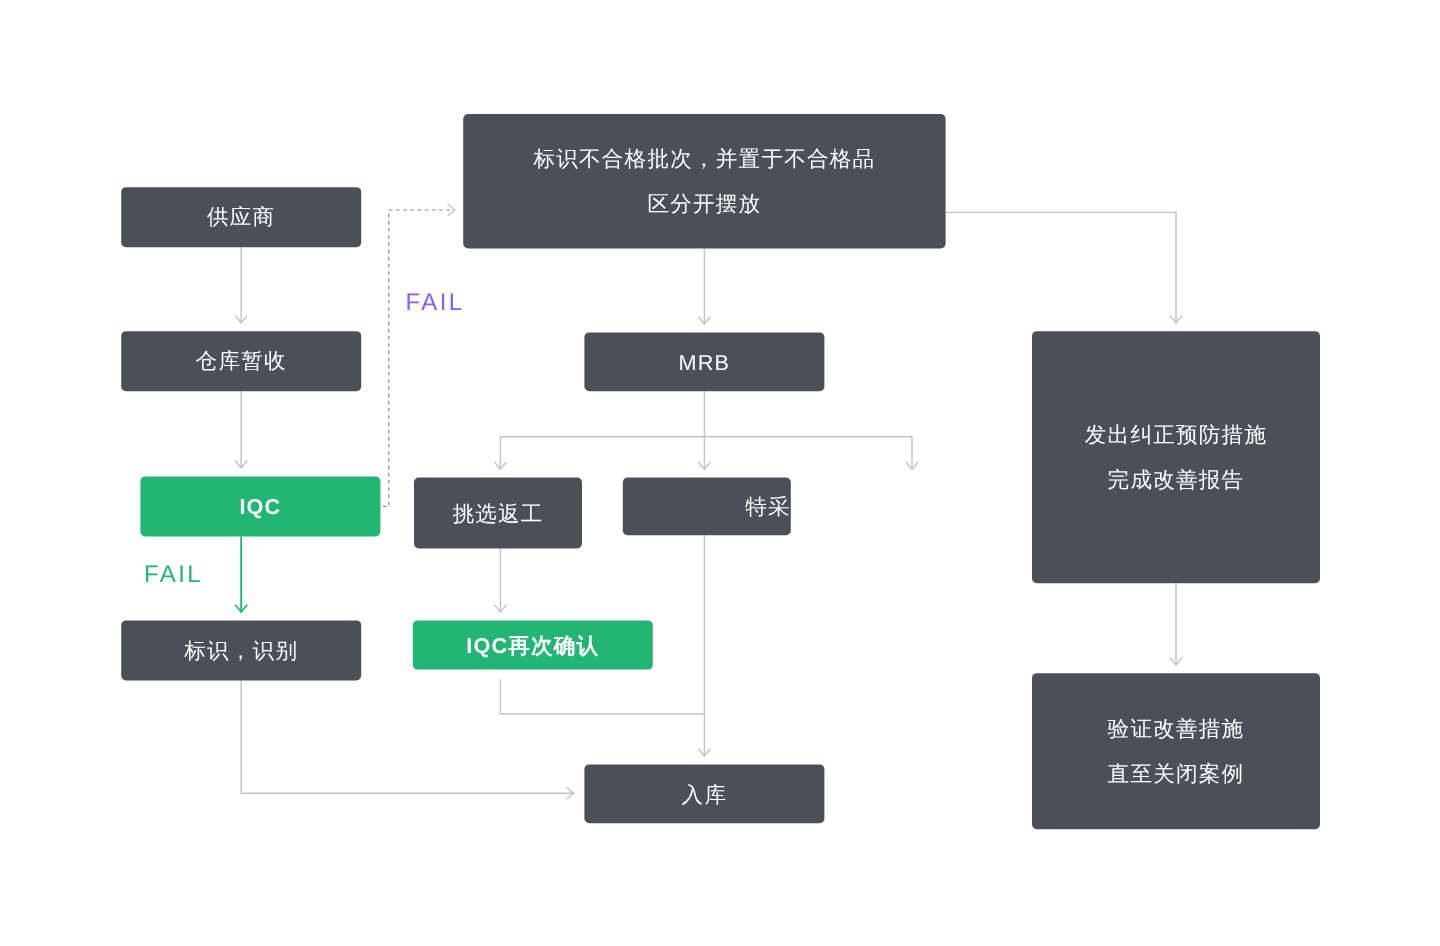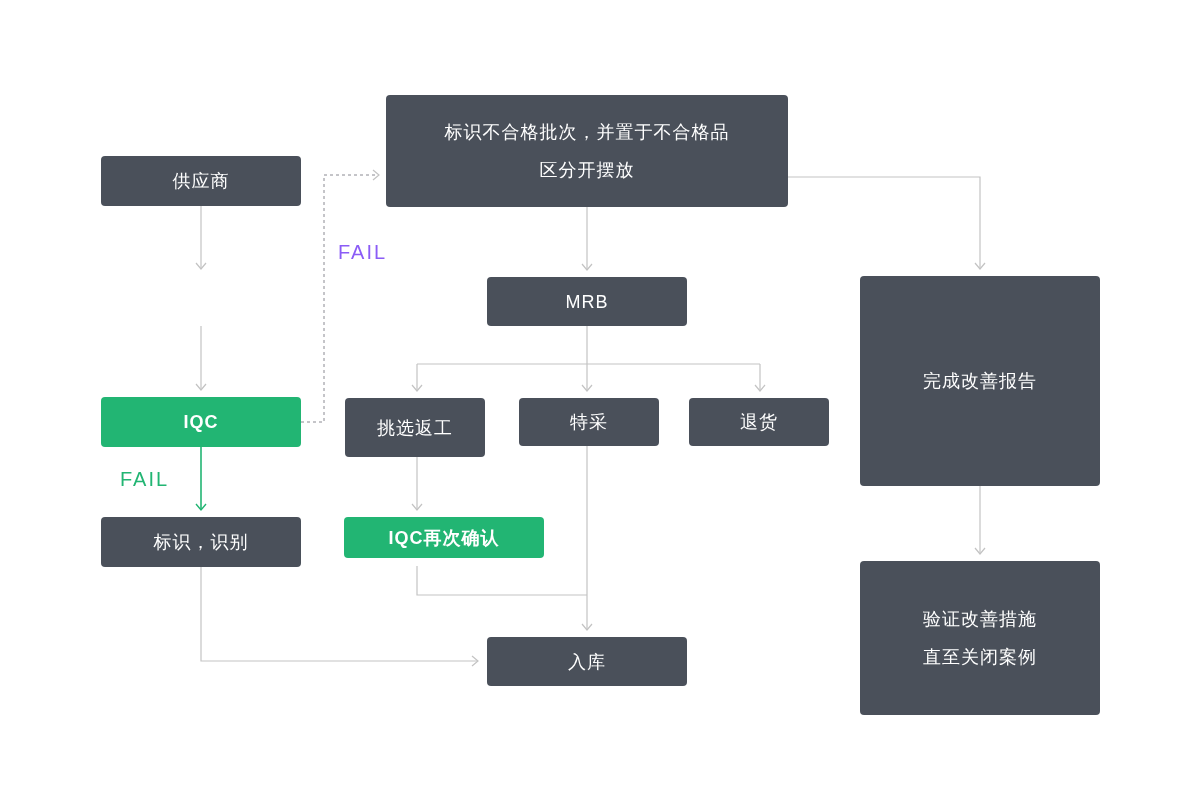--- a/index.html
+++ b/index.html
@@ -88,63 +88,64 @@
 
     <polyline points="201,567 201,661 478,661" fill="none" stroke="#C3C3C3" stroke-width="1.2" marker-end="url(#arrowGray)"></polyline>
 
     <line x1="980" y1="486" x2="980" y2="554" stroke="#C3C3C3" stroke-width="1.2" marker-end="url(#arrowGray)"></line>
   </svg>
 
   <div class="node node--dark" style="left:101px; top:156px; width:200px; height:50px;">
     <span class="line">供应商</span>
   </div>
 
+  <div class="node node--dark" style="left:101px; top:276px; width:200px; height:50px;">
+    <span class="line">仓库暂收</span>
+  </div>
 
-  <div class="node node--green" style="left:101px; top:397px; width:200px; height:50px;">
+  <div class="node node--green" style="left:117px; top:397px; width:200px; height:50px;">
     <span class="line">IQC</span>
   </div>
 
   <div class="node node--dark" style="left:101px; top:517px; width:200px; height:50px;">
     <span class="line">标识，识别</span>
   </div>
 
   <div class="node node--dark node--big" style="left:386px; top:95px; width:402px; height:112px;">
     <span class="line">标识不合格批次，并置于不合格品</span>
     <span class="line">区分开摆放</span>
   </div>
 
   <div class="node node--dark" style="left:487px; top:277px; width:200px; height:49px;">
     <span class="line">MRB</span>
   </div>
 
   <div class="node node--dark" style="left:345px; top:398px; width:140px; height:59px;">
     <span class="line">挑选返工</span>
   </div>
 
-  <div class="node node--dark" style="left:519px; top:398px; width:140px; height:48px;">
+  <div class="node node--dark" style="left:519px; top:398px; width:140px; height:48px;align-items:flex-end;">
     <span class="line">特采</span>
   </div>
 
-  <div class="node node--dark" style="left:689px; top:398px; width:140px; height:48px;">
-    <span class="line">退货</span>
-  </div>
 
   <div class="node node--green" style="left:344px; top:517px; width:200px; height:41px;align-items:center;">
     <span class="line">IQC再次确认</span>
   </div>
 
   <div class="node node--dark" style="left:487px; top:637px; width:200px; height:49px;">
     <span class="line">入库</span>
   </div>
 
   <div class="node node--dark node--big" style="left:860px; top:276px; width:240px; height:210px;">
+    <span class="line">发出纠正预防措施</span>
     <span class="line">完成改善报告</span>
   </div>
 
-  <div class="node node--dark node--big" style="left:860px; top:561px; width:240px; height:154px;">
+  <div class="node node--dark node--big" style="left:860px; top:561px; width:240px; height:130px;">
     <span class="line">验证改善措施</span>
     <span class="line">直至关闭案例</span>
   </div>
 
   <div class="edge-label edge-label--fail" style="left:338px; top:241px;">FAIL</div>
 
   <div class="edge-label edge-label--pass" style="left:120px; top:468px;">FAIL</div>
 
 </div>
 

